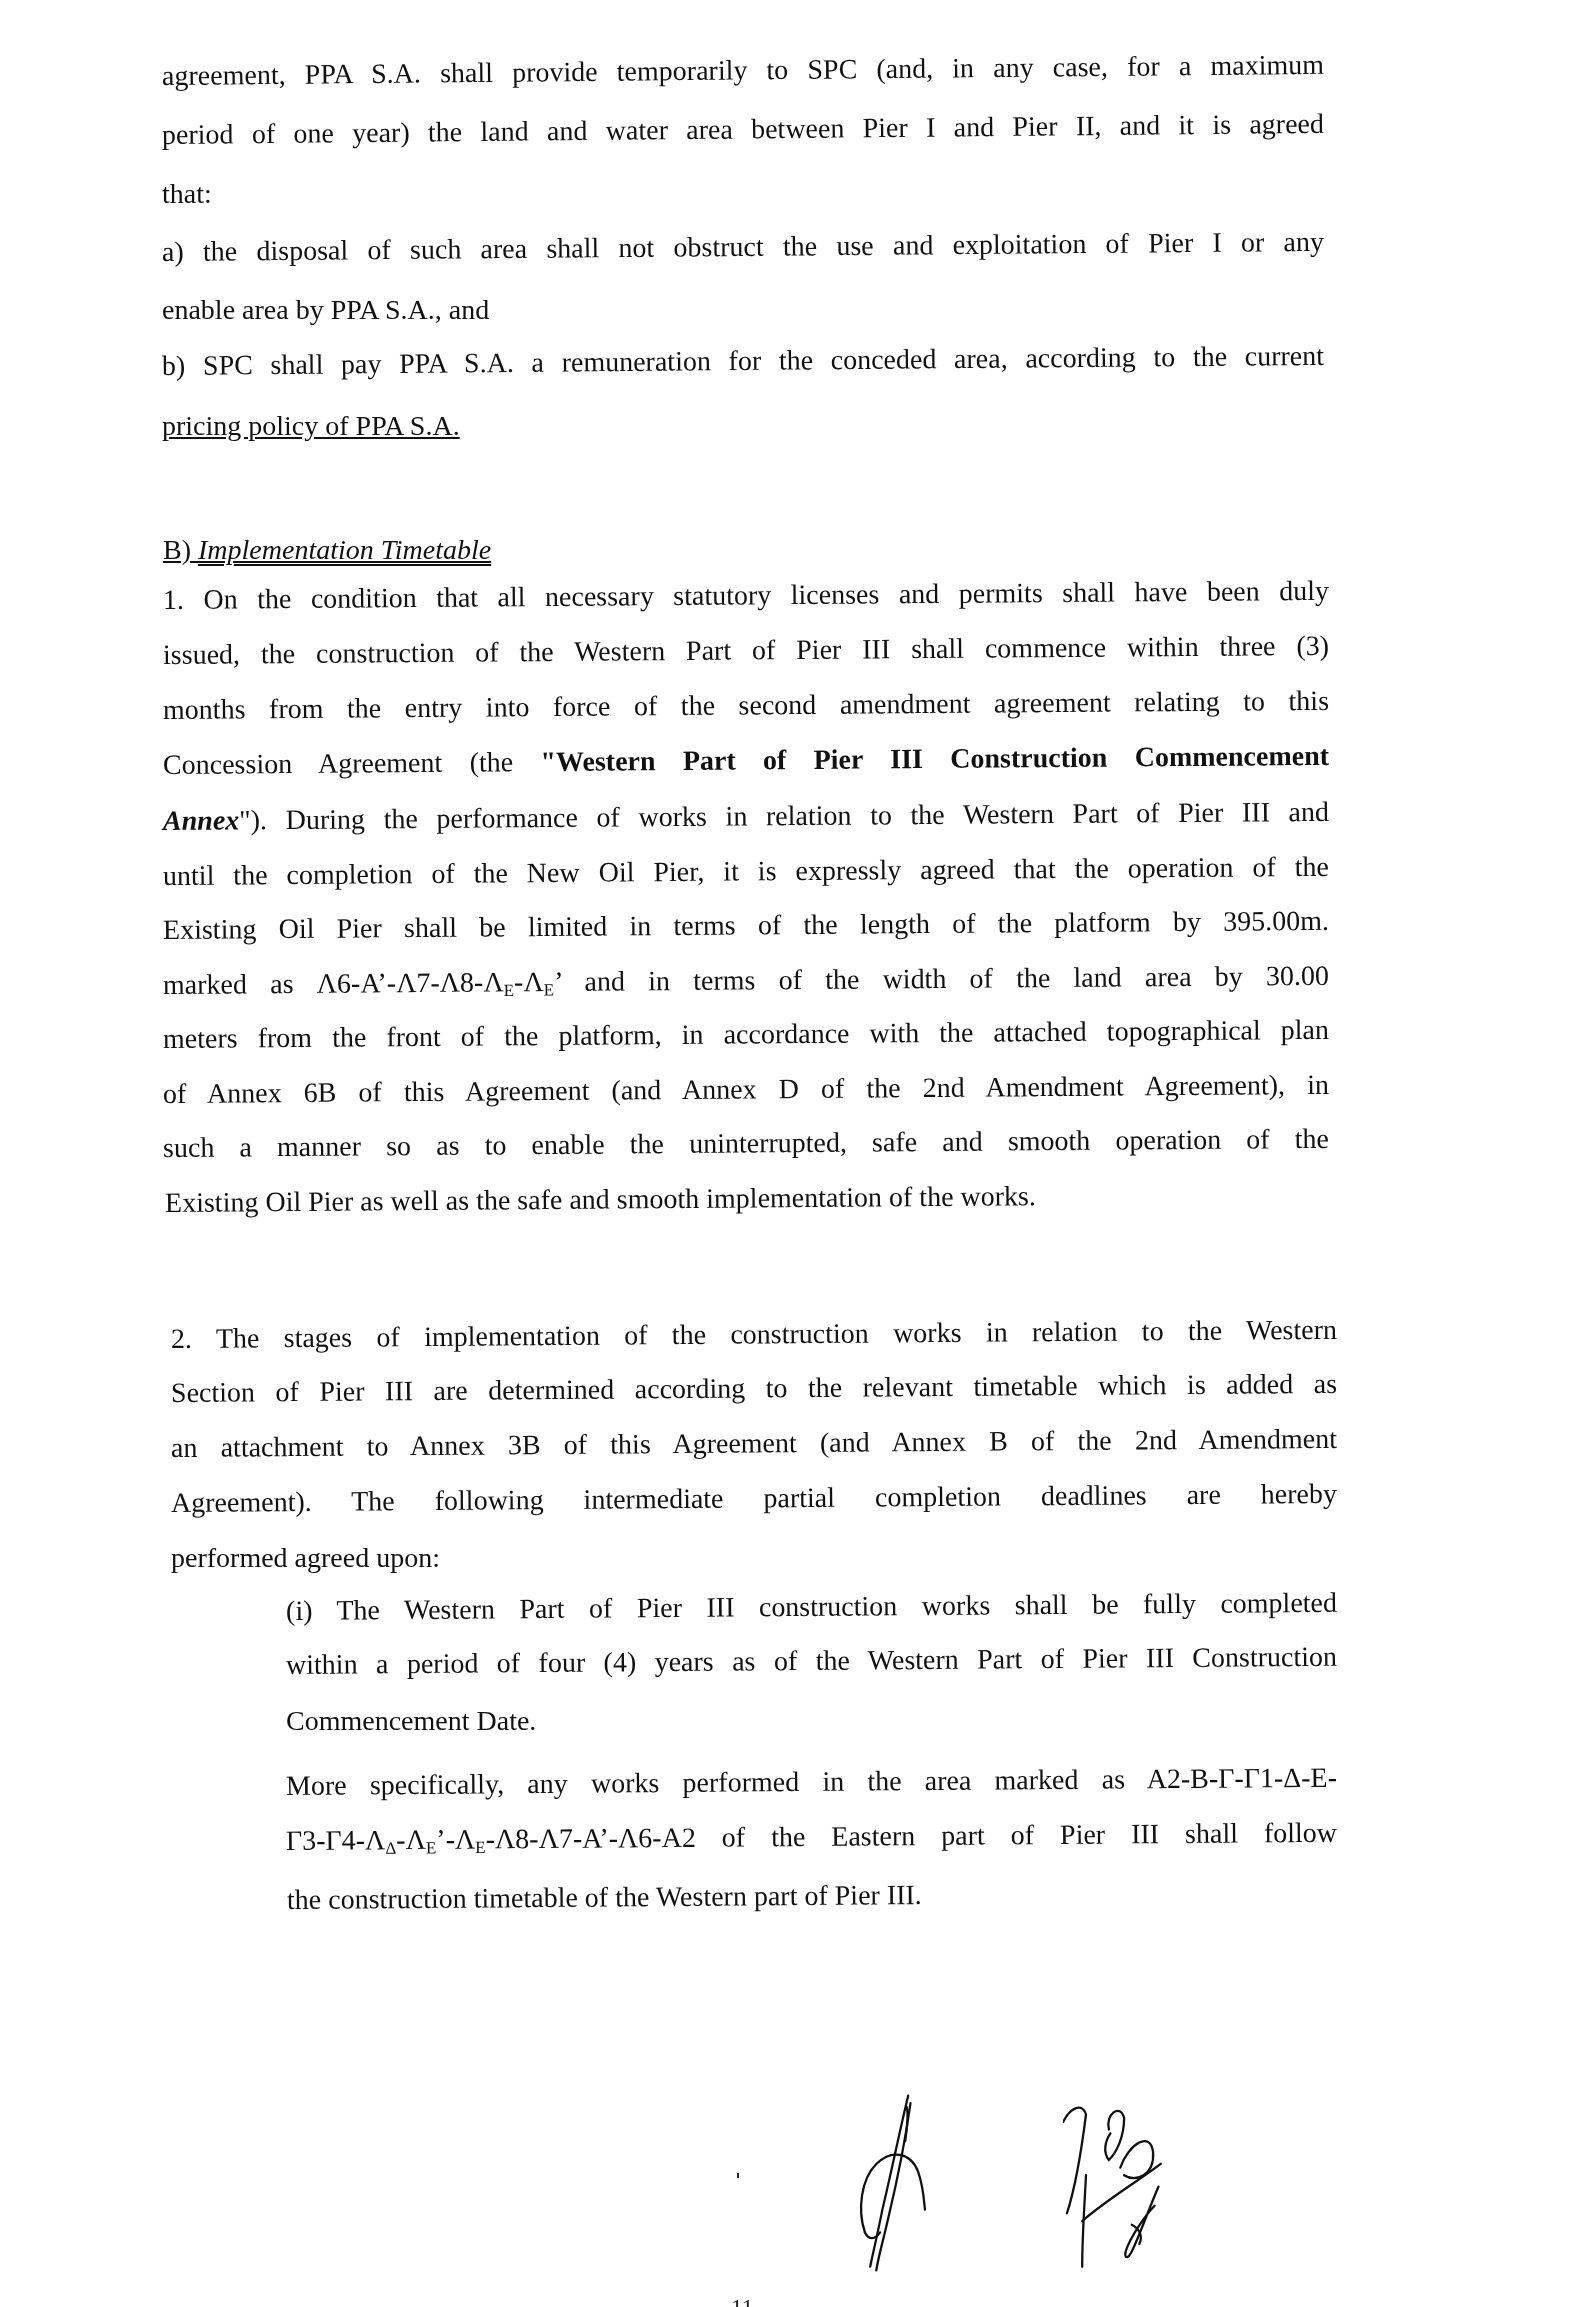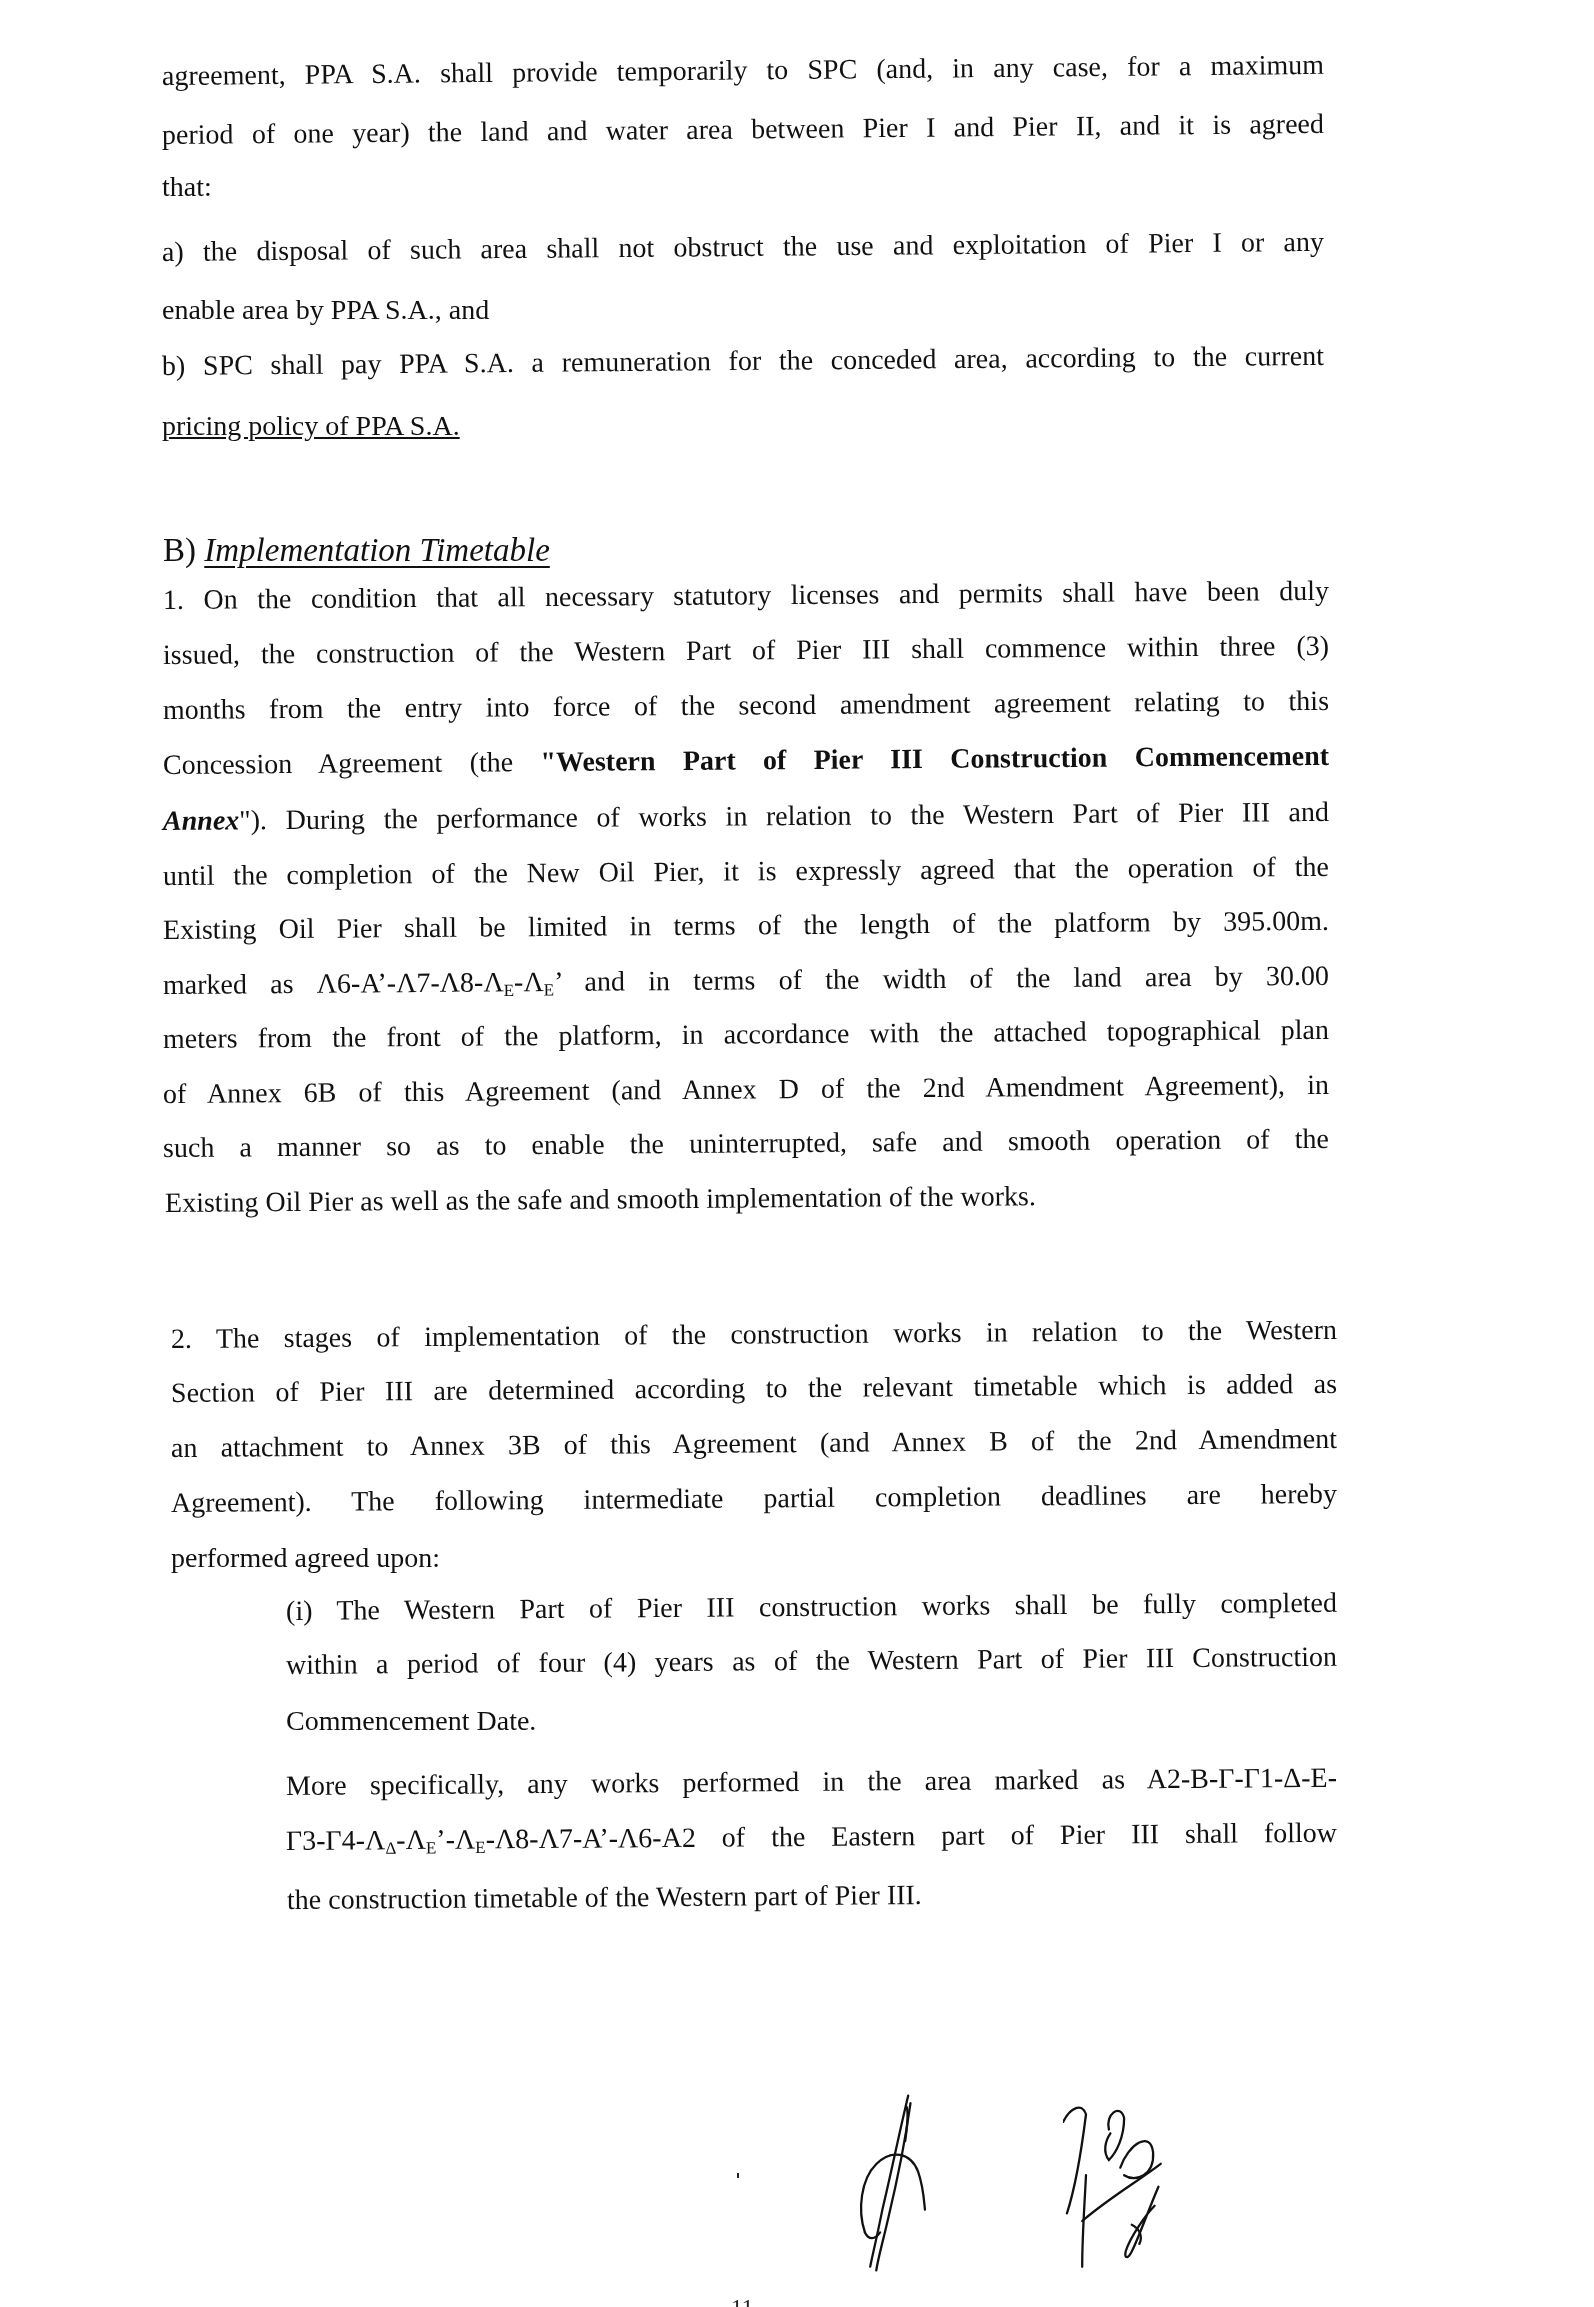--- a/index.html
+++ b/index.html
@@ -28,21 +28,22 @@
       font-size: 28px;
       line-height: 34px;
       transform-origin: left center;
     }
     .justify {
       text-align: justify;
       text-align-last: justify;
       white-space: normal;
     }
     .heading {
-      font-size: 33px;
+      font-size: 28px;
+      text-decoration: underline;
     }
     .heading .ul {
       font-style: italic;
       text-decoration: underline;
       text-decoration-thickness: 2.3px;
       text-underline-offset: 4.6px;
     }
     .bold { font-weight: bold; }
     .bolditalic { font-weight: bold; font-style: italic; }
     sub.s {
@@ -64,21 +65,21 @@
       height: 12.2px;
     }
   </style>
 </head>
 <body>
 
 <div class="page">
 
   <div class="line justify" style="left:162px; top:59px; width:1162px; transform:rotate(-0.55deg);">agreement, PPA S.A. shall provide temporarily to SPC (and, in any case, for a maximum</div>
   <div class="line justify" style="left:162px; top:118px; width:1162px; transform:rotate(-0.55deg);">period of one year) the land and water area between Pier I and Pier II, and it is agreed</div>
-  <div class="line" style="left:162px; top:170px;text-align:center;">that:</div>
+  <div class="line" style="left:162px; top:177px;text-align:center;">that:</div>
 
   <div class="line justify" style="left:162px; top:235px; width:1162px; transform:rotate(-0.5deg);">a) the disposal of such area shall not obstruct the use and exploitation of Pier I or any</div>
   <div class="line" style="left:162px; top:293px;">enable area by PPA S.A., and</div>
 
   <div class="line justify" style="left:162px; top:349px; width:1162px; transform:rotate(-0.5deg);">b) SPC shall pay PPA S.A. a remuneration for the conceded area, according to the current</div>
   <div class="line" style="left:162px; top:409px;text-decoration:underline;">pricing policy of PPA S.A.</div>
 
   <div class="line heading" style="left:163px; top:533px;">
     <span>B)</span>
     <span class="ul">Implementation Timetable</span>

